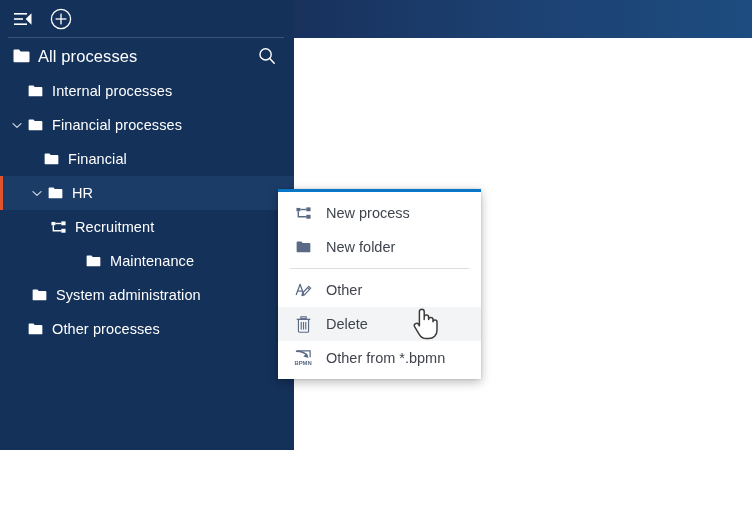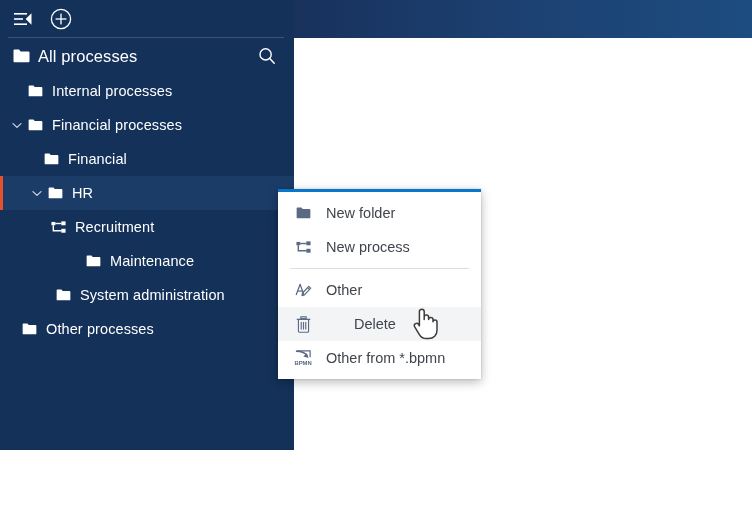--- a/index.html
+++ b/index.html
@@ -167,21 +167,20 @@
     display: flex;
     align-items: center;
     padding-left: 15px;
     box-sizing: border-box;
     cursor: pointer;
     color: #40454d;
     font-size: 14.5px;
   }
   .ctx-item.hover {
     background: #f3f4f5;
-    gap: 28px;
   }
   .ctx-item .micon {
     width: 20px;
     min-width: 20px;
     display: flex;
     align-items: center;
     justify-content: center;
     margin-right: 13px;
   }
   .ctx-sep {
@@ -333,74 +332,74 @@
               </svg>
             </span>
           </span>
           <span class="ticon" style="display: flex; align-items: center; justify-content: center;">
             <svg width="15" height="12" viewBox="0 0 17 14">
               <path d="M0.5 1.6 A1 1 0 0 1 1.5 0.6 H6.1 L7.6 2.4 H15.5 A1 1 0 0 1 16.5 3.4 V12.2 A1 1 0 0 1 15.5 13.2 H1.5 A1 1 0 0 1 0.5 12.2 Z" fill="#ffffff"></path>
             </svg>
           </span>
           <span class="tlabel">Maintenance</span>
         </div>
-        <div class="tree-row" style="padding-left: 38px;">
+        <div class="tree-row" style="padding-left: 14px;">
           <span class="chev empty">
             <span style="display: flex; align-items: center; justify-content: center;">
               <svg width="10" height="7" viewBox="0 0 10 7">
                 <path d="M1.0 1.6 L5.0 5.4 L9.0 1.6" fill="none" stroke="#c9d3e0" stroke-width="1.3" stroke-linecap="round" stroke-linejoin="round"></path>
               </svg>
             </span>
           </span>
           <span class="ticon" style="display: flex; align-items: center; justify-content: center;">
             <svg width="15" height="12" viewBox="0 0 17 14">
               <path d="M0.5 1.6 A1 1 0 0 1 1.5 0.6 H6.1 L7.6 2.4 H15.5 A1 1 0 0 1 16.5 3.4 V12.2 A1 1 0 0 1 15.5 13.2 H1.5 A1 1 0 0 1 0.5 12.2 Z" fill="#ffffff"></path>
             </svg>
           </span>
           <span class="tlabel">System administration</span>
         </div>
-        <div class="tree-row" style="padding-left: 4px;">
+        <div class="tree-row" style="padding-left: 10px;">
           <span class="chev empty">
             <span style="display: flex; align-items: center; justify-content: center;">
               <svg width="10" height="7" viewBox="0 0 10 7">
                 <path d="M1.0 1.6 L5.0 5.4 L9.0 1.6" fill="none" stroke="#c9d3e0" stroke-width="1.3" stroke-linecap="round" stroke-linejoin="round"></path>
               </svg>
             </span>
           </span>
           <span class="ticon" style="display: flex; align-items: center; justify-content: center;">
             <svg width="15" height="12" viewBox="0 0 17 14">
               <path d="M0.5 1.6 A1 1 0 0 1 1.5 0.6 H6.1 L7.6 2.4 H15.5 A1 1 0 0 1 16.5 3.4 V12.2 A1 1 0 0 1 15.5 13.2 H1.5 A1 1 0 0 1 0.5 12.2 Z" fill="#ffffff"></path>
             </svg>
           </span>
           <span class="tlabel">Other processes</span>
         </div>
       </div>
 
   </div>
 
   <div class="ctx-menu" id="ctx-menu">
-      <div class="ctx-item">
-        <span class="micon" style="display: flex; align-items: center; justify-content: center;">
-          <svg width="15" height="12" viewBox="0 0 17 14">
-            <path d="M0.5 1.6 A1 1 0 0 1 1.5 0.6 H6.1 L7.6 2.4 H15.5 A1 1 0 0 1 16.5 3.4 V12.2 A1 1 0 0 1 15.5 13.2 H1.5 A1 1 0 0 1 0.5 12.2 Z" fill="#5a6a85"></path>
-          </svg>
-        </span>
-        <span>New folder</span>
-      </div>
       <div class="ctx-item">
         <span class="micon" style="display: flex; align-items: center; justify-content: center;">
           <svg width="15" height="13" viewBox="0 0 16 14">
             <rect x="0.4" y="1.0" width="4.2" height="3.6" fill="#5a6a85"></rect>
             <rect x="11.0" y="0.4" width="4.6" height="4.2" fill="#5a6a85"></rect>
             <rect x="11.0" y="8.4" width="4.6" height="4.2" fill="#5a6a85"></rect>
             <path d="M2.4 4.6 V10.5 H11.0" fill="none" stroke="#5a6a85" stroke-width="1.5"></path>
             <path d="M4.6 2.7 H11.0" fill="none" stroke="#5a6a85" stroke-width="1.5"></path>
           </svg>
         </span>
         <span>New process</span>
+      </div>
+      <div class="ctx-item">
+        <span class="micon" style="display: flex; align-items: center; justify-content: center;">
+          <svg width="15" height="12" viewBox="0 0 17 14">
+            <path d="M0.5 1.6 A1 1 0 0 1 1.5 0.6 H6.1 L7.6 2.4 H15.5 A1 1 0 0 1 16.5 3.4 V12.2 A1 1 0 0 1 15.5 13.2 H1.5 A1 1 0 0 1 0.5 12.2 Z" fill="#5a6a85"></path>
+          </svg>
+        </span>
+        <span>New folder</span>
       </div>
       <div class="ctx-sep"></div>
       <div class="ctx-item">
         <span class="micon" style="display: flex; align-items: center; justify-content: center;">
           <svg width="17" height="17" viewBox="0 0 18 18">
             <path d="M1.2 13.8 L5.4 2.4 L9.4 13.8" fill="none" stroke="#5a6a85" stroke-width="1.3" stroke-linejoin="round"></path>
             <line x1="2.9" y1="9.6" x2="7.9" y2="9.6" stroke="#5a6a85" stroke-width="1.3"></line>
             <path d="M8.0 11.6 L14.6 4.6 L16.6 6.5 L10.0 13.6 L7.4 14.4 Z" fill="none" stroke="#5a6a85" stroke-width="1.3" stroke-linejoin="round"></path>
             <line x1="13.2" y1="6.0" x2="15.2" y2="7.9" stroke="#5a6a85" stroke-width="1.1"></line>
           </svg>

